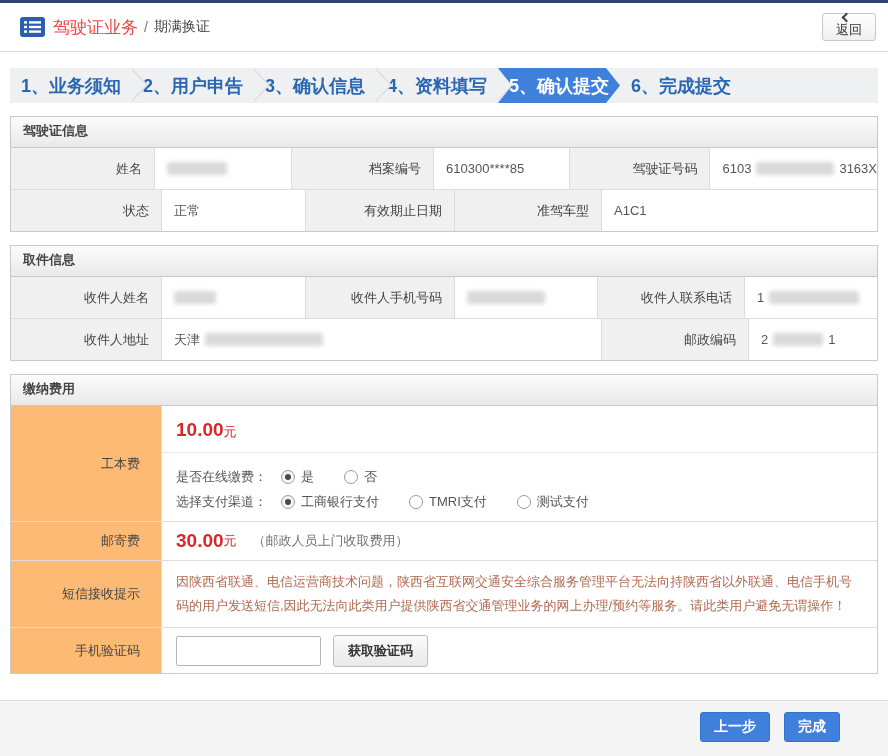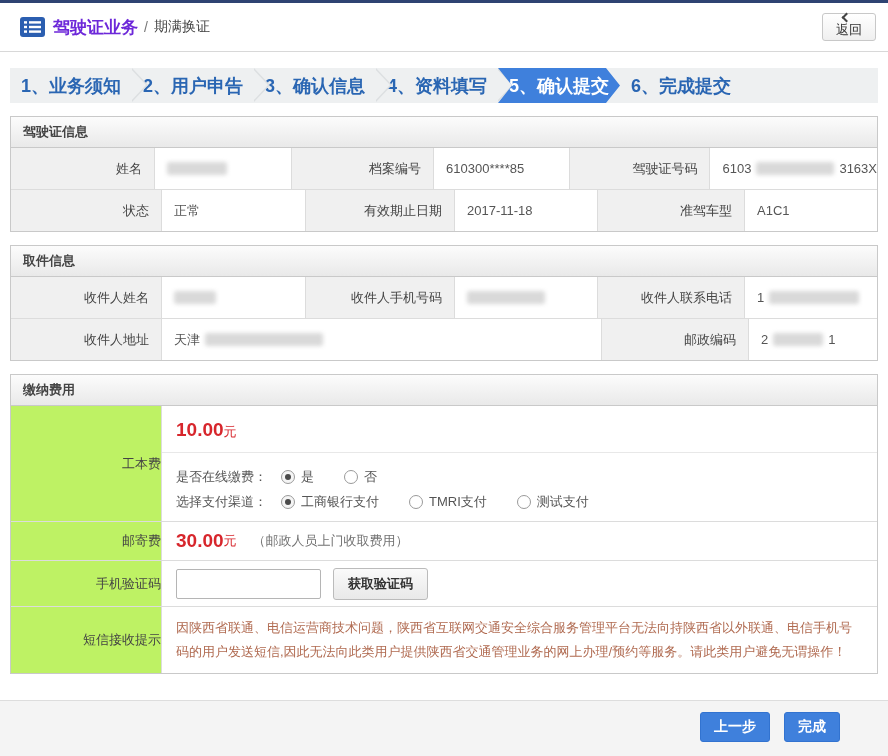--- a/index.html
+++ b/index.html
@@ -12,21 +12,21 @@
   .topline { height:3px; background:#2e4372; }
 
   
   .header {
     height:49px; border-bottom:1px solid #d8d8d8;
     display:flex; align-items:center; justify-content:space-between;
     padding:0 12px 0 20px; background:#fff;
   }
   .title-wrap { display:flex; align-items:center; }
   .doc-icon { margin-right:8px; display:inline-flex; }
-  .page-title { font-size:17px; font-weight:bold; color:#6d28d9; }
+  .page-title { font-size:17px; font-weight:normal; color:#ef4444; }
   .page-sep { font-size:14px; color:#777; margin:0 6px; }
   .page-subtitle { font-size:14px; color:#444; }
   .back-btn {
     height:28px; padding:0 13px; background:linear-gradient(#ffffff,#efefef);
     border:1px solid #c8c8c8; border-radius:3px; font-size:13px; color:#333;
     display:flex; align-items:center; cursor:pointer;
     font-family:inherit;
     flex-direction:column;
   }
   .chev-left {
@@ -56,21 +56,21 @@
   .step.active {
     background:#3f80dc; color:#fff; z-index:4;
     clip-path:polygon(0 0, calc(100% - 14px) 0, 100% 50%, calc(100% - 14px) 100%, 0 100%, 14px 50%);
   }
 
   
   .section { margin:13px 10px 0; border:1px solid #c9c9c9; background:#fff; }
   .section-header {
     height:31px; line-height:30px; padding-left:12px;
     background:linear-gradient(#fcfcfc,#e9e9e9); border-bottom:1px solid #c9c9c9;
-    font-size:13px; font-weight:bold; color:#444;
+    font-size:13px; font-weight:bold; color:#444;font-family:Liberation Mono, monospace;
   }
   .t-row { display:flex; }
   .t-row + .t-row { border-top:1px solid #dcdcdc; }
   .cell { display:flex; align-items:center; font-size:13px; min-height:41px; }
   .cell.lab {
     background:#f0f0f0; color:#444; justify-content:flex-end; padding-right:12px;
     text-align:right;
   }
   .cell.val { background:#fff; color:#555; padding-left:12px; }
   .cell + .cell { border-left:1px solid #dcdcdc; }
@@ -82,22 +82,22 @@
     display:inline-block; height:13px; background:#d9d9d9; border-radius:2px;
     filter:blur(2px); vertical-align:middle; margin:0 5px;
   }
   .bw50{width:50px;} .bw60{width:60px;} .bw78{width:78px;} .bw90{width:90px;}
   .bw42{width:42px;} .bw118{width:118px;} .first{margin-left:0;}
 
   
   .fee-row { display:flex; }
   .fee-row + .fee-row { border-top:1px solid #dcdcdc; }
   .fee-lab {
-    width:150px; background:#bef264; color:#444; font-size:13px;
-    display:flex; align-items:center; justify-content:flex-end; padding-right:0;
+    width:150px; background:#fdba74; color:#444; font-size:13px;
+    display:flex; align-items:center; justify-content:flex-end; padding-right:21px;
     text-align:right;
   }
   .fee-val { flex:1; border-left:1px solid #dcdcdc; background:#fff; }
   .row-main { min-height:115px; }
   .row-mail .fee-val, .row-mail .fee-lab { min-height:38px; }
   .row-captcha .fee-val, .row-captcha .fee-lab { min-height:45px; }
   .row-sms .fee-val, .row-sms .fee-lab { min-height:64px; }
 
   .price-line { padding:13px 14px 11px; border-bottom:1px solid #e8e8e8; }
   .price-num { font-size:19px; font-weight:bold; color:#d7262c; }
@@ -209,21 +209,20 @@
     <div class="cell val w6">
       <span>6103</span>
         <span class="blur bw78"></span>
         <span>3163X</span>
     </div>
   </div>
   <div class="t-row">
     <div class="cell lab w1">状态</div>
     <div class="cell val w2">正常</div>
     <div class="cell lab w3">有效期止日期</div>
-    <div class="cell val w4">2017-11-18</div>
     <div class="cell lab w5">准驾车型</div>
     <div class="cell val w6">A1C1</div>
   </div>
 </div>
 
 <div class="section">
   <div class="section-header">取件信息</div>
   <div class="t-row">
     <div class="cell lab w1">收件人姓名</div>
     <div class="cell val w2">
@@ -298,34 +297,34 @@
     <div class="fee-lab">邮寄费</div>
     <div class="fee-val">
       <div class="mail-line">
         <span class="price-num">30.00</span>
           <span class="price-unit">元</span>
         <span class="mail-note">（邮政人员上门收取费用）</span>
       </div>
     </div>
   </div>
 
+  <div class="fee-row row-sms">
+    <div class="fee-lab">短信接收提示</div>
+    <div class="fee-val">
+      <div class="sms-text">因陕西省联通、电信运营商技术问题，陕西省互联网交通安全综合服务管理平台无法向持陕西省以外联通、电信手机号码的用户发送短信,因此无法向此类用户提供陕西省交通管理业务的网上办理/预约等服务。请此类用户避免无谓操作！</div>
+    </div>
+  </div>
+
   <div class="fee-row row-captcha">
     <div class="fee-lab">手机验证码</div>
     <div class="fee-val">
       <div class="captcha-line">
         <input class="captcha-input" type="text" value="" style="">
         <button class="captcha-btn">获取验证码</button>
       </div>
     </div>
   </div>
-
-  <div class="fee-row row-sms">
-    <div class="fee-lab">短信接收提示</div>
-    <div class="fee-val">
-      <div class="sms-text">因陕西省联通、电信运营商技术问题，陕西省互联网交通安全综合服务管理平台无法向持陕西省以外联通、电信手机号码的用户发送短信,因此无法向此类用户提供陕西省交通管理业务的网上办理/预约等服务。请此类用户避免无谓操作！</div>
-    </div>
-  </div>
 </div>
 
 <div class="footer">
   <button class="btn-primary">上一步</button>
   <button class="btn-primary">完成</button>
 </div>
 
 </body></html>

